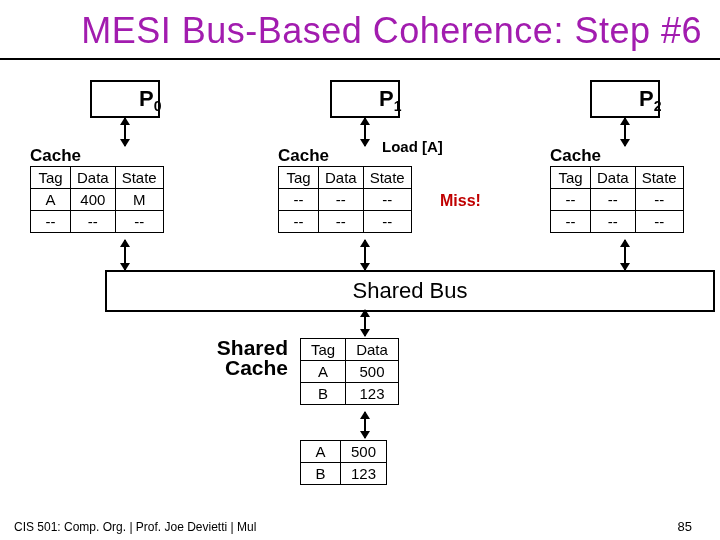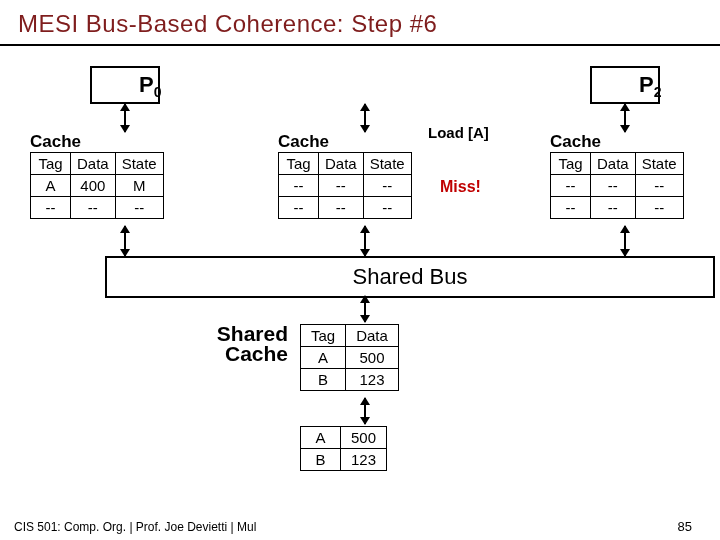--- a/index.html
+++ b/index.html
@@ -5,25 +5,26 @@
   * { box-sizing: border-box; margin: 0; padding: 0; }
   body {
     width: 720px;
     height: 540px;
     background: #fff;
     font-family: "Verdana", "Geneva", sans-serif;
     position: relative;
     overflow: hidden;
   }
   .title {
-    font-size: 24px;
-    color: #7f1d1d;
+    font-size: 36px;
+    color: #a21caf;
     padding: 10px 18px 6px 18px;
     border-bottom: 2px solid #000;
     letter-spacing: 0.5px;
+    text-align: right;
   }
   .stage {
     position: relative;
     width: 100%;
     height: 470px;
   }
   .proc-box {
     position: absolute;
     width: 70px;
     height: 38px;
@@ -57,21 +58,20 @@
     font-weight: normal;
     min-width: 40px;
     height: 22px;
   }
   table.cache th { font-weight: normal; }
   .load-label {
     position: absolute;
     font-size: 15px;
     font-weight: bold;
     color: #000;
-    margin-left: 46px;
   }
   .miss-label {
     position: absolute;
     font-size: 16px;
     font-weight: bold;
     color: #c00000;
   }
   .bus-box {
     position: absolute;
     border: 2px solid #000;
@@ -132,20 +132,23 @@
 </head>
 <body>
 
 <div class="title">MESI Bus-Based Coherence: Step #6</div>
 
 <div class="stage">
 
   <div class="proc-box" style="left:90px; top:20px;">
     <span>P</span><span class="sub">0</span>
   </div>
+  <div class="proc-box" style="left:330px; top:20px;">
+    <span>P</span><span class="sub">1</span>
+  </div>
   <div class="proc-box" style="left:590px; top:20px;">
     <span>P</span><span class="sub">2</span>
   </div>
 
   <div class="arrow" style="left:124px; top:58px; height:28px;"></div>
   <div class="arrow" style="left:364px; top:58px; height:28px;"></div>
   <div class="arrow" style="left:624px; top:58px; height:28px;"></div>
 
   <div class="load-label" style="left:382px; top:78px;">Load [A]</div>
 

